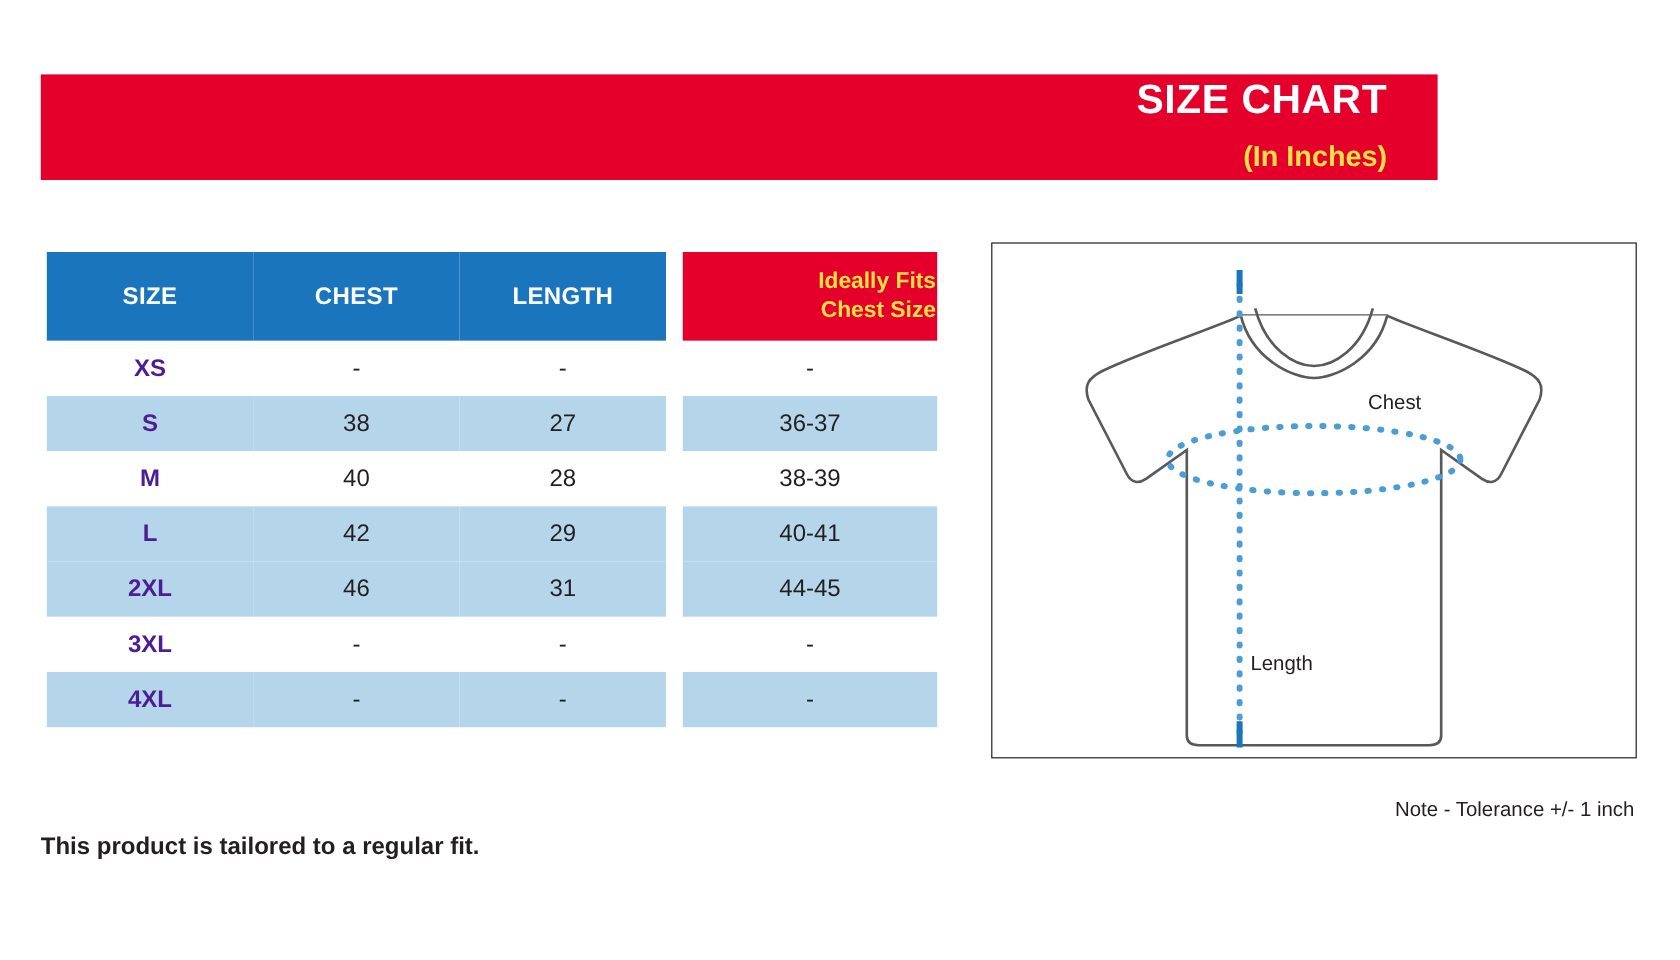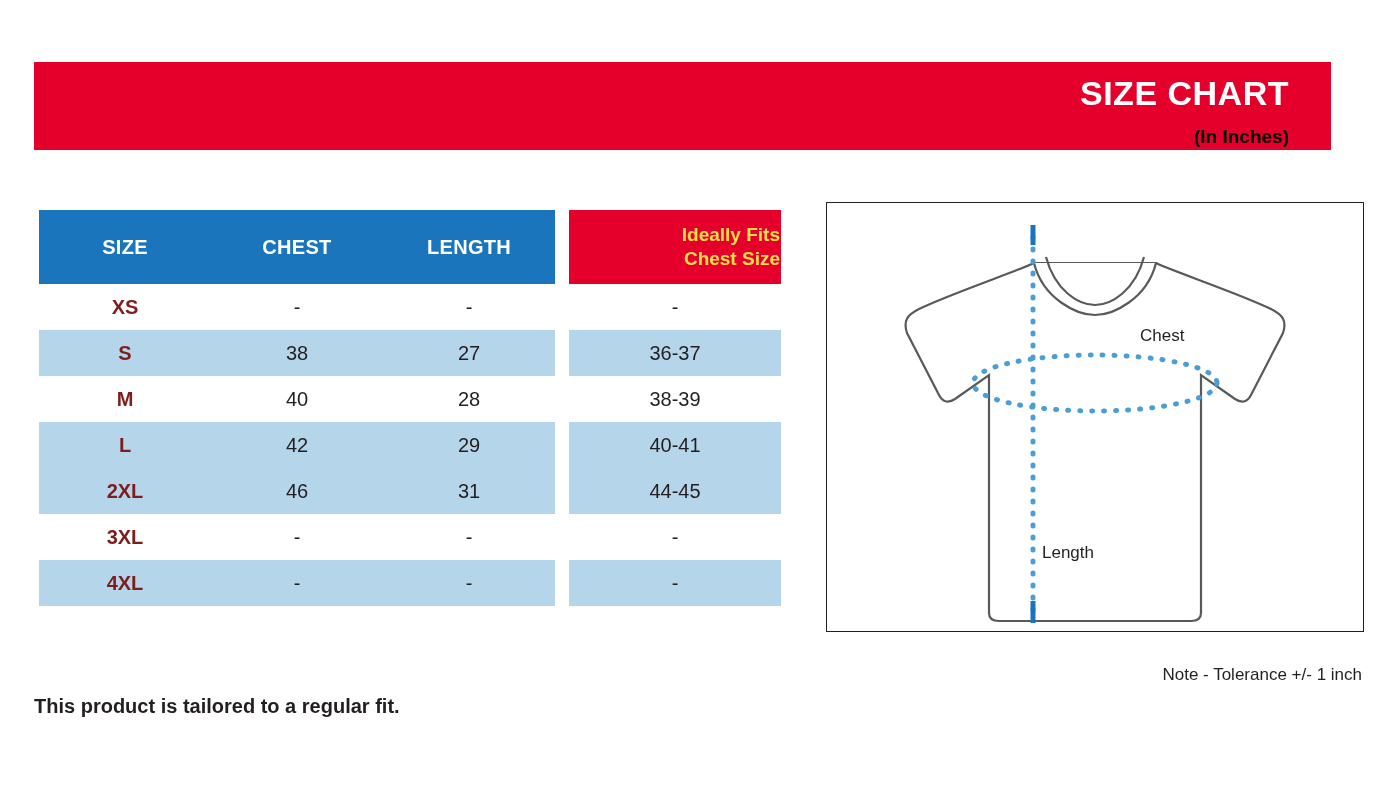--- a/index.html
+++ b/index.html
@@ -14,40 +14,40 @@
     color: #1a1a1a;
     overflow: hidden;
     position: relative;
   }
 
   
   .header-band {
     position: absolute;
     left: 34px;
     top: 62px;
-    width: 1297px;
+    width: 1164px;
     height: 88px;
     background: #e4002b;
     display: flex;
     flex-direction: column;
     align-items: flex-end;
-    justify-content: flex-end;
+    justify-content: center;
     box-sizing: border-box;
     padding-right: 42px;
   }
   .header-title {
     color: #ffffff;
     font-size: 34px;
     font-weight: bold;
     letter-spacing: 0.5px;
     line-height: 1.05;
   }
   .header-sub {
-    color: #000000;
-    font-size: 19px;
+    color: #fde047;
+    font-size: 24px;
     font-weight: bold;
     line-height: 1.3;
     margin-top: 14px;
   }
 
   
   .size-table {
     position: absolute;
     left: 39px;
     top: 210px;
@@ -64,21 +64,21 @@
     text-align: center;
     letter-spacing: 0.3px;
   }
   .size-table td {
     height: 44px;
     text-align: center;
     font-size: 20px;
     color: #231f20;
   }
   .size-table td.size-cell {
-    color: #7f1d1d;
+    color: #4c1d95;
     font-weight: bold;
   }
   .size-table tr.alt td {
     background: #b4d5ea;
   }
   .size-table tr.plain td {
     background: #ffffff;
   }
 
   

